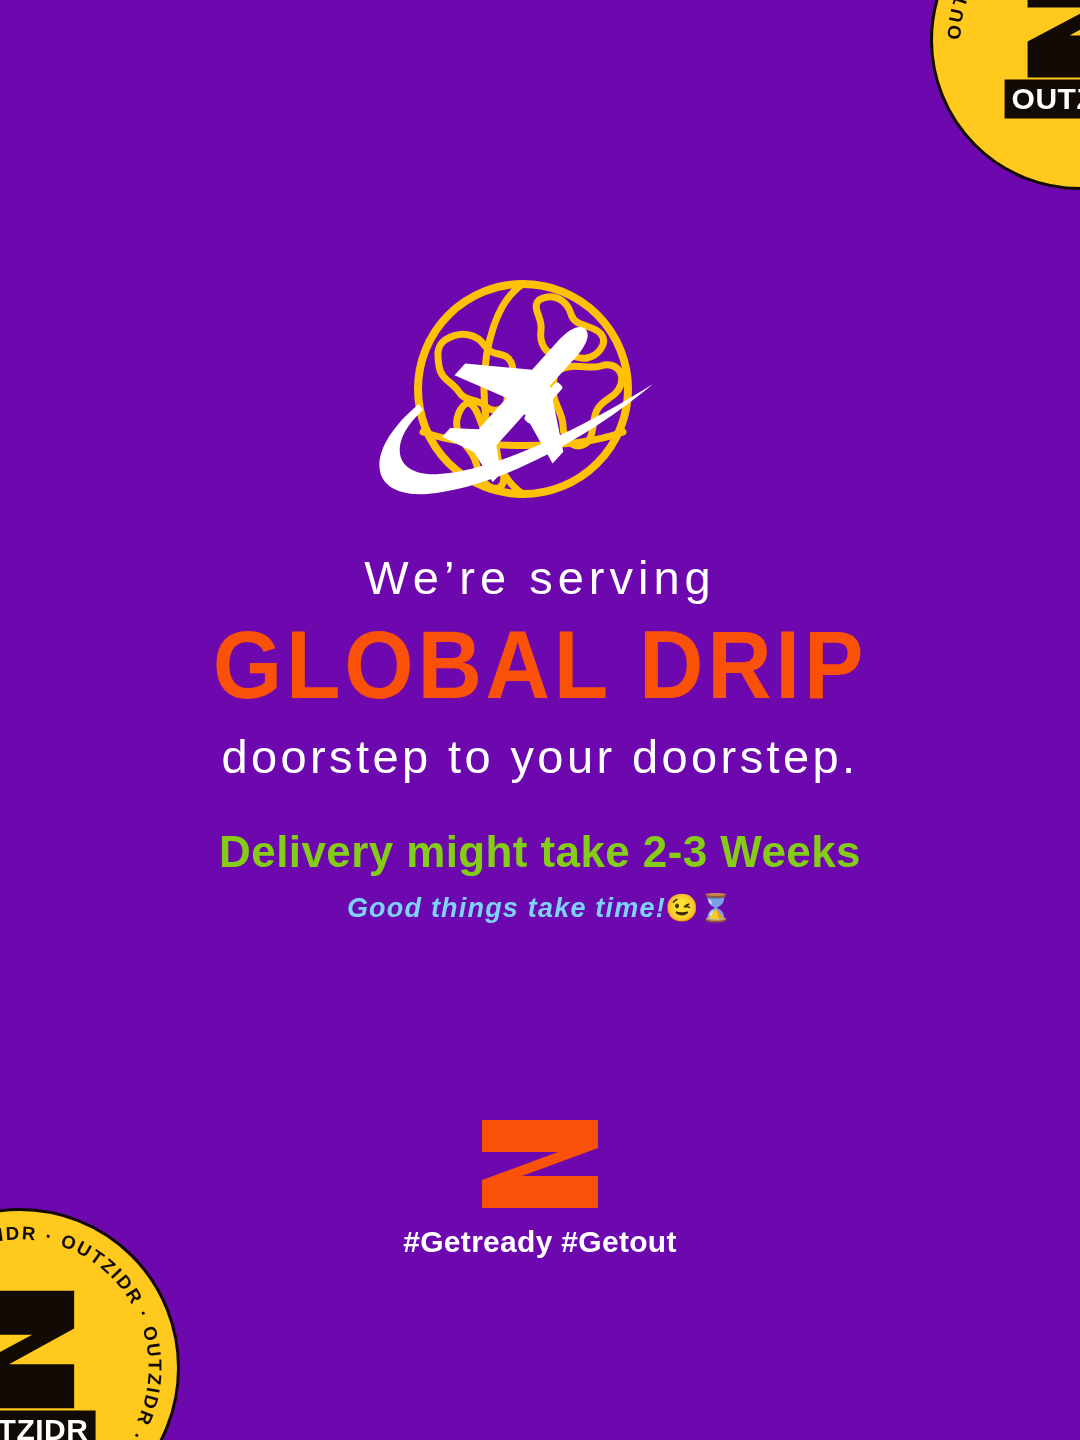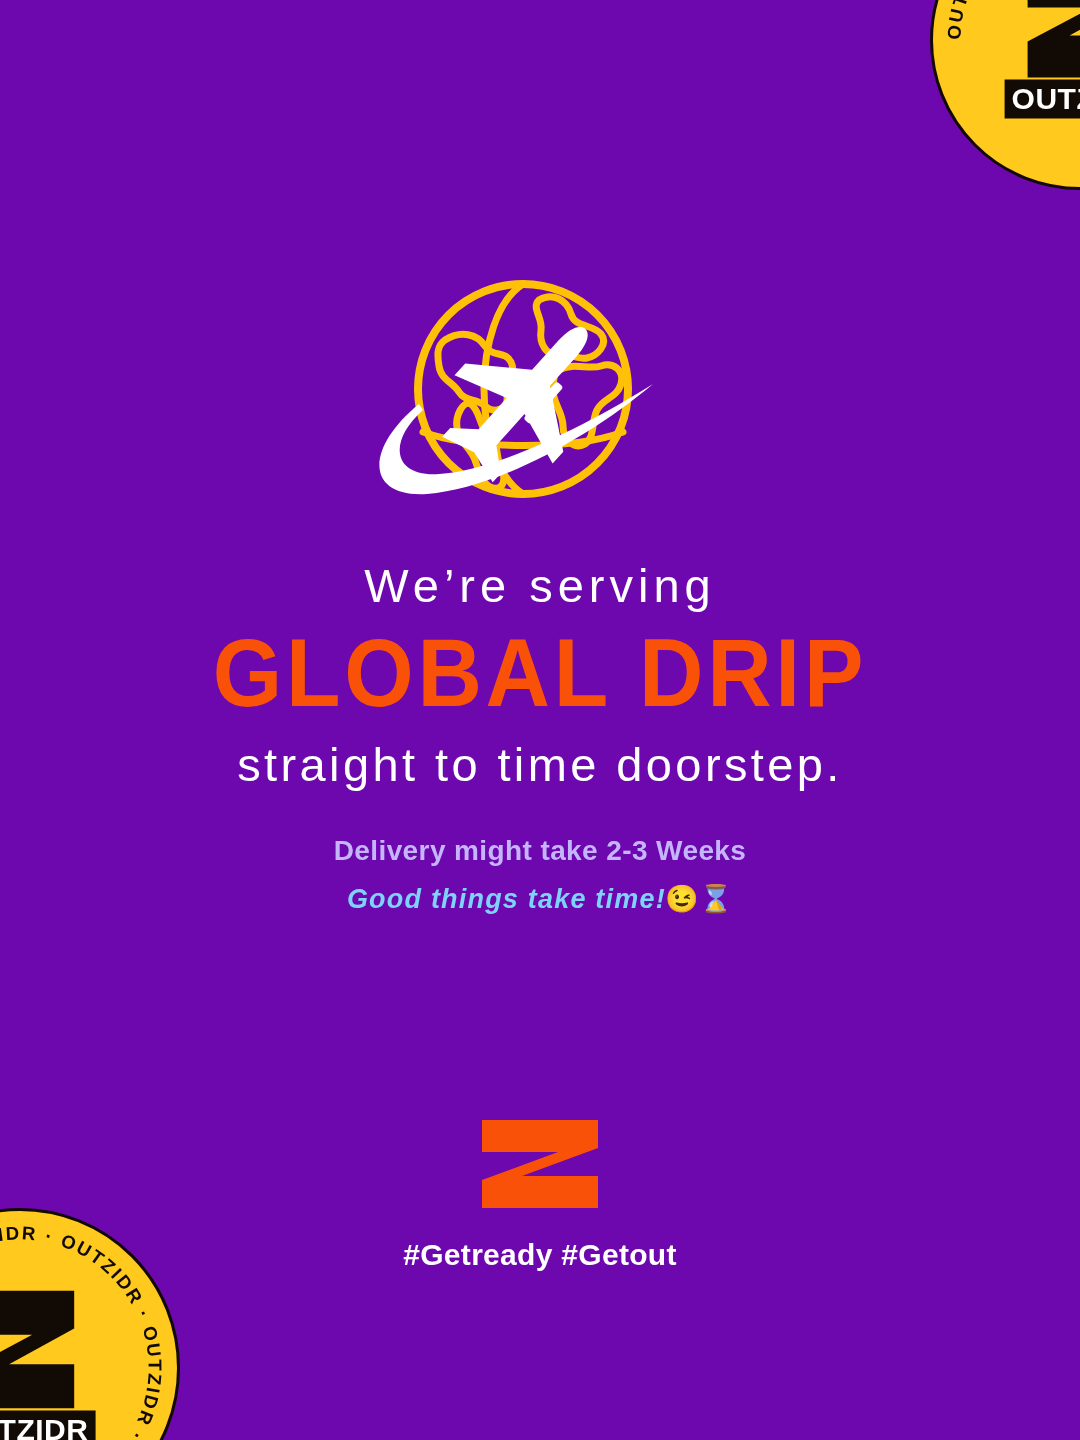--- a/index.html
+++ b/index.html
@@ -113,21 +113,21 @@
     top: 552px;
     width: 1080px;
     text-align: center;
   }
   .eyebrow {
     color: #FFFFFF;
     font-size: 47px;
     font-weight: 300;
     letter-spacing: 5px;
     line-height: 1.12;
-    margin: 8px;
+    margin: 0;
   }
   .headline {
     color: #FA5108;
     font-family: "Liberation Sans Narrow", "Liberation Sans", sans-serif;
     font-size: 96px;
     font-weight: bold;
     letter-spacing: 4px;
     line-height: 1.0;
     margin: 12px 0 0 0;
     transform: scaleX(0.93);
@@ -142,26 +142,26 @@
   }
 
   .delivery-block {
     position: absolute;
     left: 0;
     top: 820px;
     width: 1080px;
     text-align: center;
   }
   .delivery-line {
-    color: #c4b5fd;
-    font-size: 28px;
+    color: #84cc16;
+    font-size: 44px;
     font-weight: bold;
     letter-spacing: 0.4px;
     line-height: 1.1;
-    margin: 16px;
+    margin: 8px;
   }
   .delivery-note {
     color: #7dd3fc;
     font-size: 27px;
     font-weight: bold;
     font-style: italic;
     letter-spacing: 1.2px;
     line-height: 1.2;
     margin: 16px 0 0 0;
   }
@@ -181,21 +181,21 @@
     align-items: center;
   }
   .footer-logo svg {
     display: block;
   }
   .tagline {
     color: #FFFFFF;
     font-size: 30px;
     font-weight: bold;
     letter-spacing: 0.3px;
-    margin-top: 28px;
+    margin-top: 15px;
     line-height: 1.1;
   }
 </style>
 </head>
 <body>
 
 <div id="poster">
 
   <div class="badge badge-tr">
     <div class="badge-ring">
@@ -240,21 +240,21 @@
         <path d="M 46 0 C 53 0, 58 10, 58 26 L 58 66 L 112 106 L 112 122 L 58 104 L 58 146 L 80 164 L 80 176 L 46 166 L 12 176 L 12 164 L 34 146 L 34 104 L -20 122 L -20 106 L 34 66 L 34 26 C 34 10, 39 0, 46 0 Z"></path>
         <rect x="60" y="58" width="9" height="22" rx="3"></rect>
         <rect x="60" y="86" width="9" height="22" rx="3"></rect>
       </g>
     </svg>
   </div>
 
   <div class="copy">
     <p class="eyebrow">We’re serving</p>
     <p class="headline">GLOBAL DRIP</p>
-    <p class="subhead">straight to time doorstep.</p>
+    <p class="subhead">doorstep to your doorstep.</p>
   </div>
 
   <div class="delivery-block">
     <p class="delivery-line">Delivery might take 2-3 Weeks</p>
     <p class="delivery-note">
       <span>Good things take time!</span><span class="emoji">😉</span><span class="emoji">⌛</span>
     </p>
   </div>
 
   <div class="footer">

